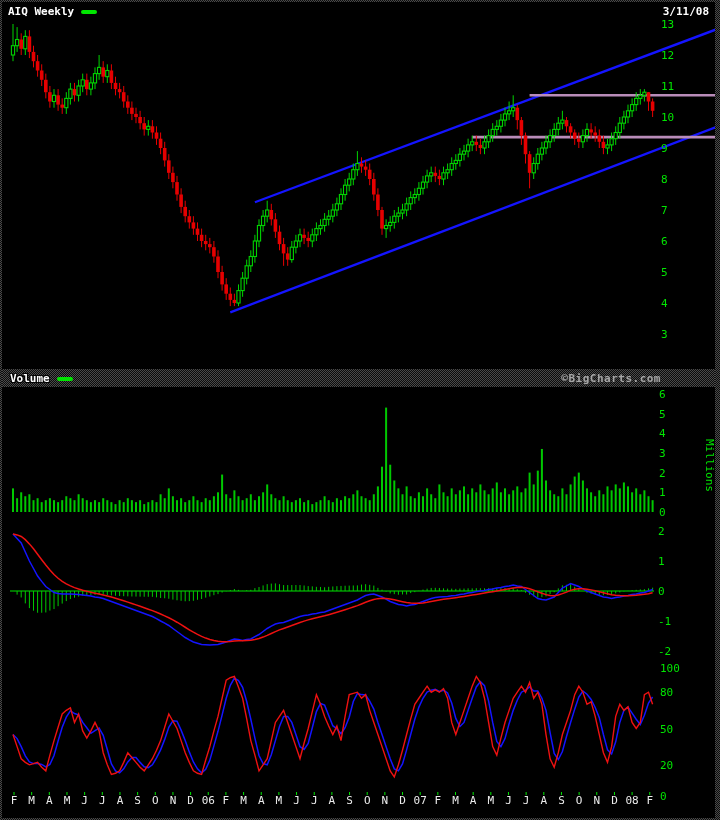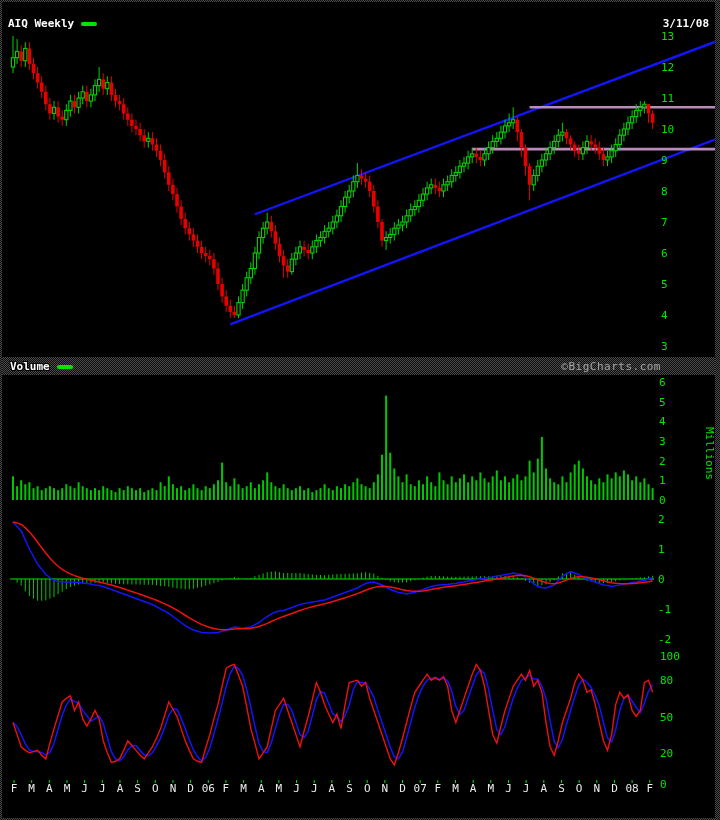--- a/index.html
+++ b/index.html
@@ -1,29 +1,29 @@
 <!DOCTYPE html>
 <html><head>
 <meta charset="utf-8">
 <style>
   html,body{margin:0;padding:0;background:#000;}
   .root{width:720px;height:820px;box-sizing:border-box;padding:2px 5px 2px 2px;
         background:repeating-conic-gradient(#4a4a4a 0% 25%,#0c0c0c 0% 50%);
         background-size:2px 2px;font-family:"DejaVu Sans Mono",monospace;}
   .inner{width:713px;height:816px;background:#000;overflow:hidden;}
   .hdr{height:18px;display:flex;align-items:center;background:#000;color:#fff;
-       font-size:11px;font-weight:bold;padding:0 6px;box-sizing:border-box;margin-top:12px;}
+       font-size:11px;font-weight:bold;padding:0 6px;box-sizing:border-box;}
   .pbar{height:18px;display:flex;align-items:center;color:#fff;font-size:11px;font-weight:bold;
         padding:0 8px;box-sizing:border-box;
         background:repeating-conic-gradient(#4a4a4a 0% 25%,#0c0c0c 0% 50%);
         background-size:2px 2px;
-        text-shadow:1px 1px 0 #000,-1px 1px 0 #000,1px -1px 0 #000,-1px -1px 0 #000;}
+        text-shadow:1px 1px 0 #000,-1px 1px 0 #000,1px -1px 0 #000,-1px -1px 0 #000;margin-top:24px;}
   .dash{width:16px;height:4px;border-radius:2px;display:inline-block;margin:1px 10px 0 7px;flex:none;}
   .spacer{flex:1;}
-  .watermark{color:#a6a6a6;font-weight:normal;letter-spacing:0.5px;
+  .watermark{color:#a6a6a6;font-weight:bold;letter-spacing:0.5px;
              text-shadow:1px 1px 0 #2b2b2b;margin-right:46px;}
   svg{display:block;background:#000;}
   svg text{font-family:"DejaVu Sans Mono",monospace;font-size:11px;}
 </style>
 </head>
 <body>
 
 <div class="root">
   <div class="inner">
 

